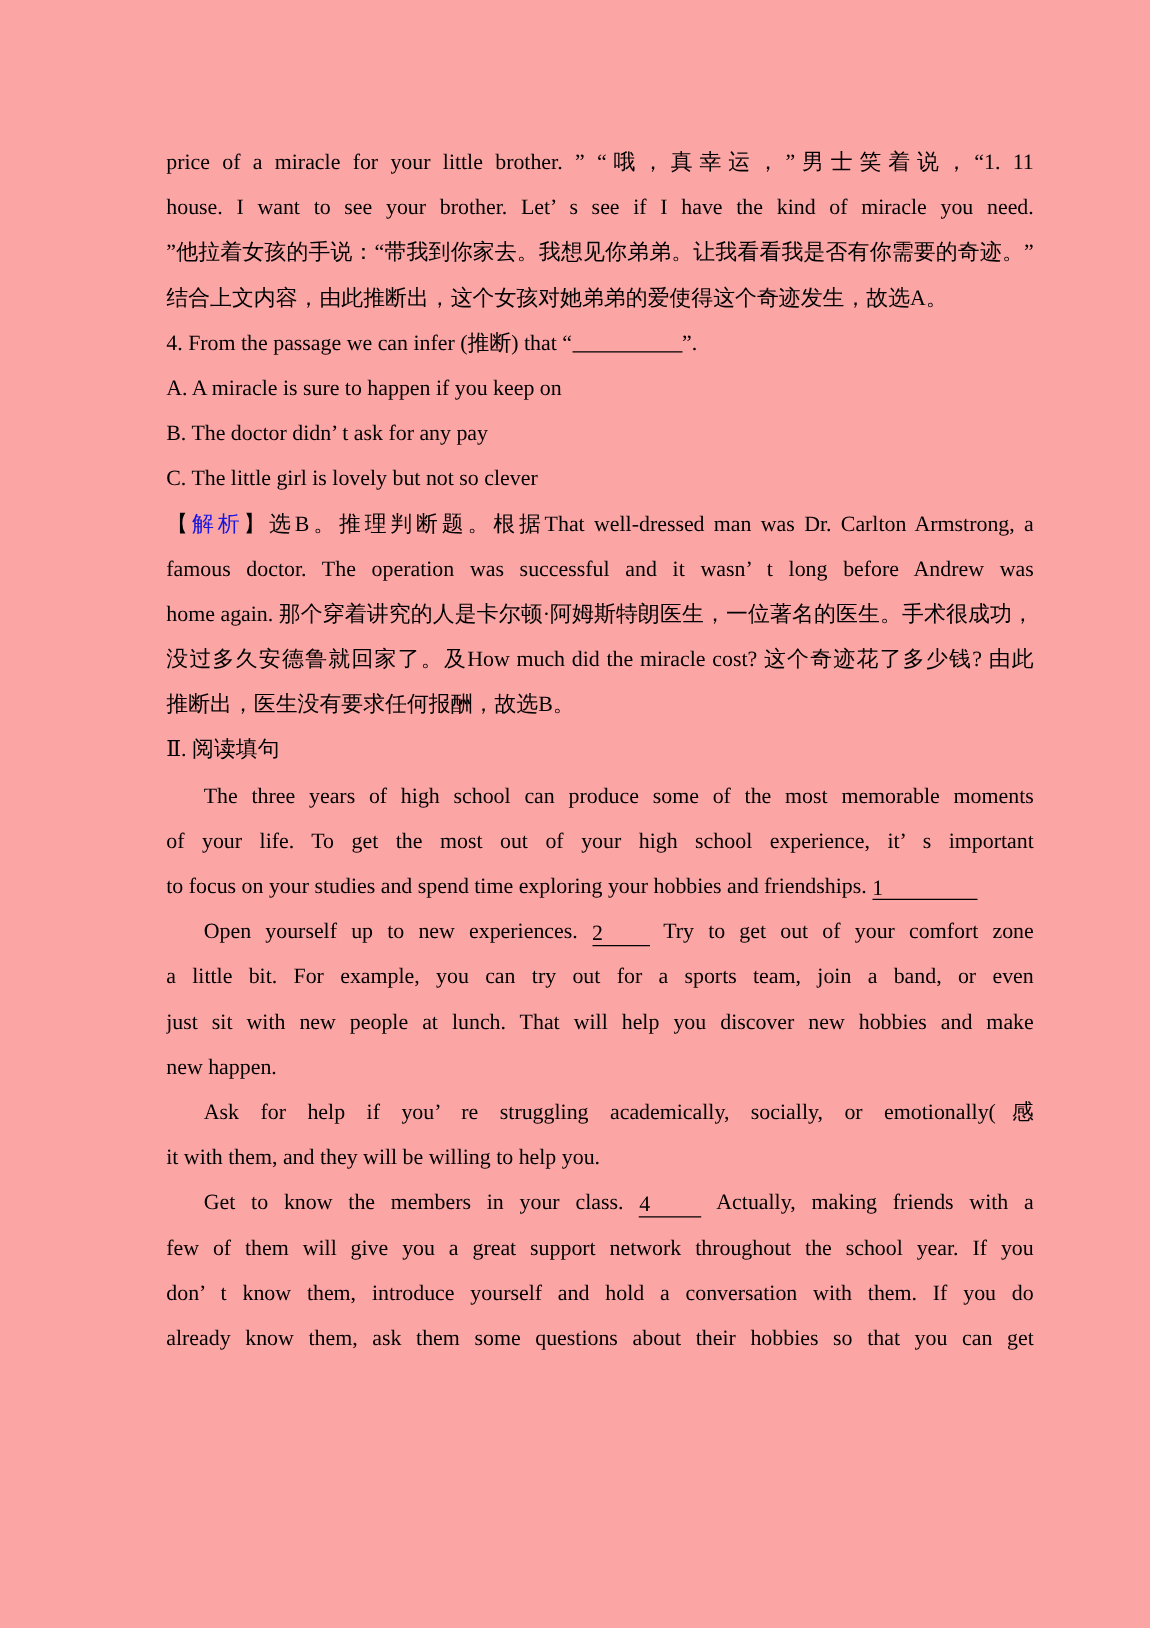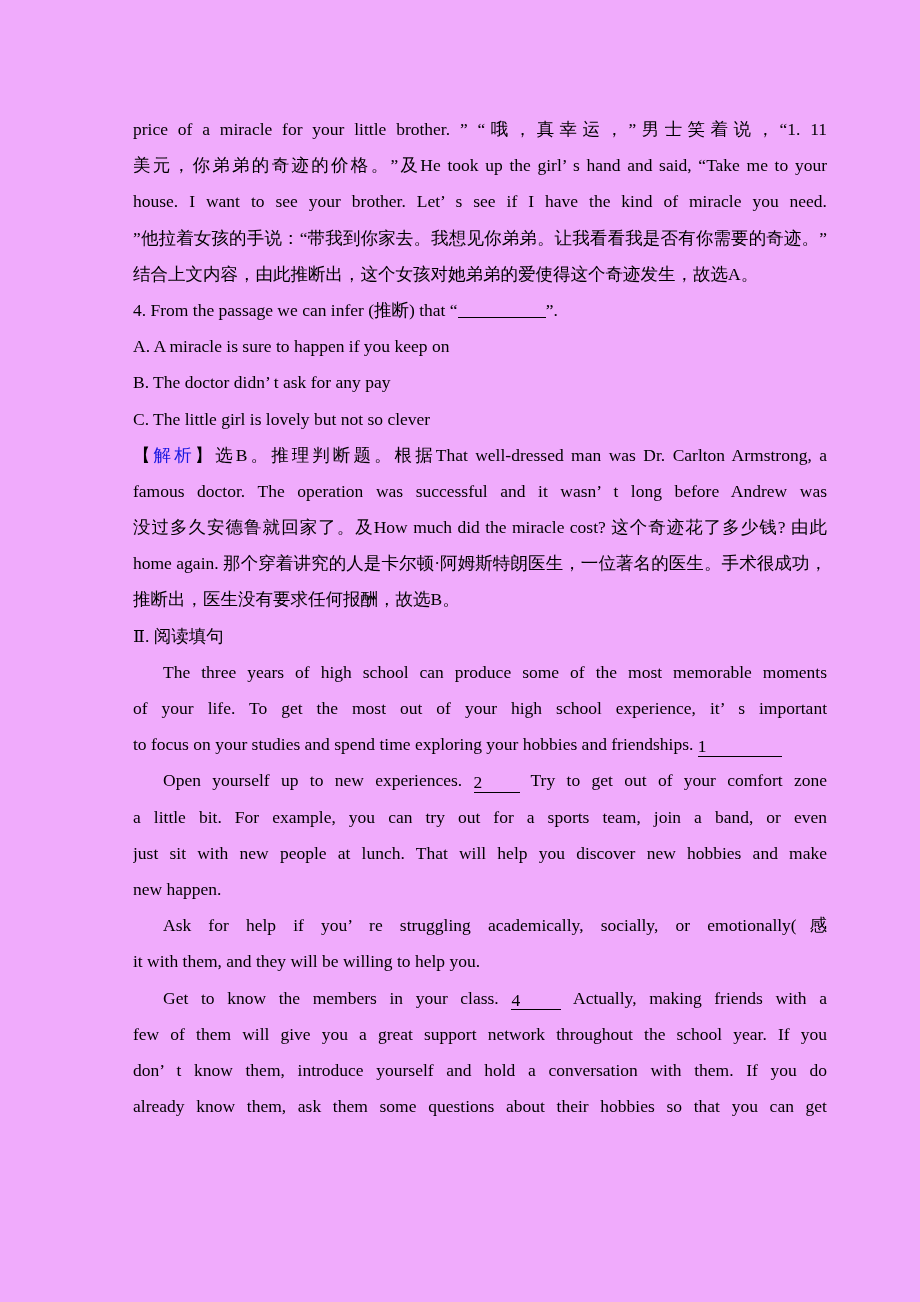--- a/index.html
+++ b/index.html
@@ -4,21 +4,21 @@
 <style>
   html, body {
     margin: 0;
     padding: 0;
     background: #ffffff;
   }
   .page {
     position: relative;
     width: 920px;
     height: 1302px;
-    background: #f0abfc;
+    background: #fca5a5;
     overflow: hidden;
     font-family: "Liberation Serif", "DejaVu Serif", serif;
     color: #000000;
   }
   .content {
     position: absolute;
     left: 133px;
     top: 111px;
     width: 694px;
   }
@@ -50,42 +50,41 @@
     vertical-align: -0.12em;
   }
 </style>
 </head>
 <body>
 
 <div class="page">
   <div class="content">
       <div class="para">
         <div class="line"><span class="run normal">price of a miracle for your little brother. ” “哦，真幸运，”男士笑着说，“1. 11</span></div>
-        <div class="line"><span class="run normal">美元，你弟弟的奇迹的价格。”及He took up the girl’ s hand and said, “Take me to your</span></div>
         <div class="line"><span class="run normal">house. I want to see your brother. Let’ s see if I have the kind of miracle you need.</span></div>
         <div class="line"><span class="run normal">”他拉着女孩的手说：“带我到你家去。我想见你弟弟。让我看看我是否有你需要的奇迹。”</span></div>
         <div class="line end"><span class="run normal">结合上文内容，由此推断出，这个女孩对她弟弟的爱使得这个奇迹发生，故选A。</span></div>
       </div>
       <div class="para">
         <div class="line end"><span class="run normal">4. From the passage we can infer (推断) that “</span><span class="run blank" style="width: 88px;"></span><span class="run normal">”.</span></div>
       </div>
       <div class="para">
         <div class="line end"><span class="run normal">A. A miracle is sure to happen if you keep on</span></div>
       </div>
       <div class="para">
         <div class="line end"><span class="run normal">B. The doctor didn’ t ask for any pay</span></div>
       </div>
       <div class="para">
         <div class="line end"><span class="run normal">C. The little girl is lovely but not so clever</span></div>
       </div>
       <div class="para">
         <div class="line"><span class="run normal">【</span><span class="run blue">解析</span><span class="run normal">】选B。推理判断题。根据That well-dressed man was Dr.  Carlton Armstrong, a</span></div>
         <div class="line"><span class="run normal">famous doctor. The operation was successful and it wasn’ t long before Andrew was</span></div>
+        <div class="line"><span class="run normal">home again. 那个穿着讲究的人是卡尔顿·阿姆斯特朗医生，一位著名的医生。手术很成功，</span></div>
         <div class="line"><span class="run normal">没过多久安德鲁就回家了。及How much did the miracle cost? 这个奇迹花了多少钱? 由此</span></div>
-        <div class="line"><span class="run normal">home again. 那个穿着讲究的人是卡尔顿·阿姆斯特朗医生，一位著名的医生。手术很成功，</span></div>
         <div class="line end"><span class="run normal">推断出，医生没有要求任何报酬，故选B。</span></div>
       </div>
       <div class="para">
         <div class="line end"><span class="run normal">Ⅱ. 阅读填句</span></div>
       </div>
       <div class="para">
         <div class="line indent"><span class="run normal">The three years of high school can produce some of the most memorable moments</span></div>
         <div class="line"><span class="run normal">of your life. To get the most out of your high school experience,  it’ s important</span></div>
         <div class="line end"><span class="run normal">to focus on your studies and spend time exploring your hobbies and friendships. </span><span class="run blank" style="width: 84px;">1</span></div>
       </div>

